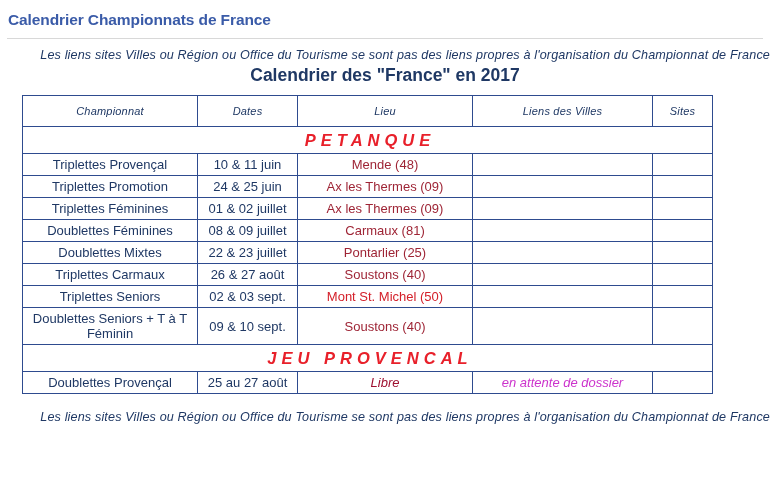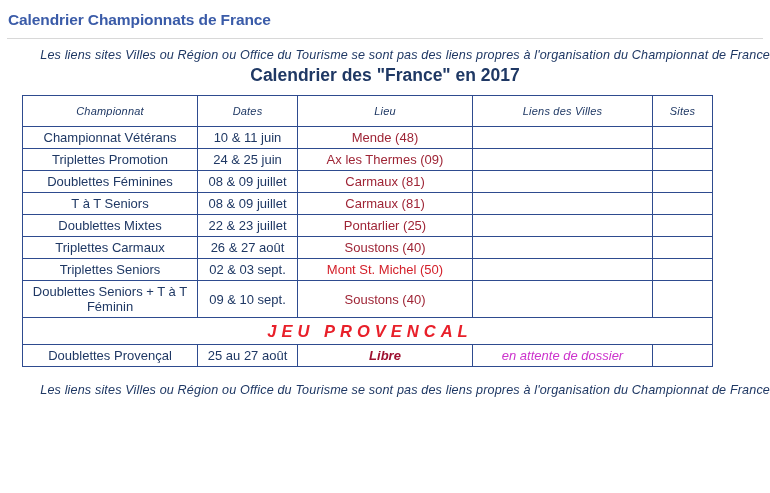--- a/index.html
+++ b/index.html
@@ -132,21 +132,21 @@
     color: #1f3864;
   }
   td.lieu {
     color: #9e2435;
   }
   td.lieu.bright {
     color: #d4202a;
   }
   td.lieu.libre {
     color: #9e1030;
-    font-weight: bold;
+    font-weight: normal;
     font-style: italic;
   }
   td.liens {
     color: #cc33cc;
     font-style: italic;
     font-size: 12px;
   }
   td.sites { }
 </style>
 </head>
@@ -174,44 +174,47 @@
       </colgroup>
       <tbody>
         <tr class="head">
           <td>Championnat</td>
           <td>Dates</td>
           <td>Lieu</td>
           <td>Liens des Villes</td>
           <td>Sites</td>
         </tr>
 
-
-        <tr class="data">
-          <td class="champ">Championnat Vétérans</td>
+        <tr class="section">
+          <td colspan="5">PETANQUE</td>
+        </tr>
+
+        <tr class="data">
+          <td class="champ">Triplettes Provençal</td>
           <td class="dates">10 &amp; 11 juin</td>
           <td class="lieu">Mende (48)</td>
           <td class="liens"></td>
           <td class="sites"></td>
         </tr>
         <tr class="data">
           <td class="champ">Triplettes Promotion</td>
           <td class="dates">24 &amp; 25 juin</td>
           <td class="lieu">Ax les Thermes (09)</td>
           <td class="liens"></td>
           <td class="sites"></td>
         </tr>
         <tr class="data">
+          <td class="champ">Triplettes Féminines</td>
+          <td class="dates">01 &amp; 02 juillet</td>
+          <td class="lieu">Ax les Thermes (09)</td>
+          <td class="liens"></td>
+          <td class="sites"></td>
+        </tr>
+        <tr class="data">
           <td class="champ">Doublettes Féminines</td>
-          <td class="dates">08 &amp; 09 juillet</td>
-          <td class="lieu">Carmaux (81)</td>
-          <td class="liens"></td>
-          <td class="sites"></td>
-        </tr>
-        <tr class="data">
-          <td class="champ">T à T Seniors</td>
           <td class="dates">08 &amp; 09 juillet</td>
           <td class="lieu">Carmaux (81)</td>
           <td class="liens"></td>
           <td class="sites"></td>
         </tr>
         <tr class="data">
           <td class="champ">Doublettes Mixtes</td>
           <td class="dates">22 &amp; 23 juillet</td>
           <td class="lieu">Pontarlier (25)</td>
           <td class="liens"></td>

